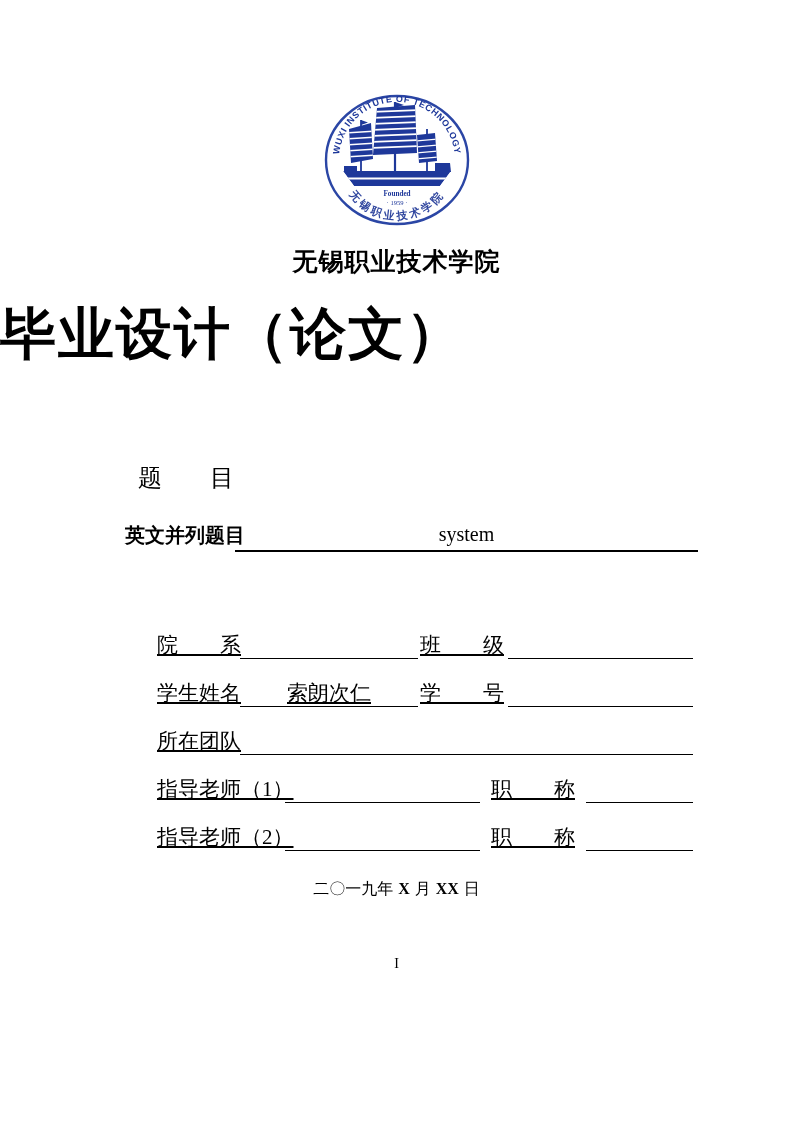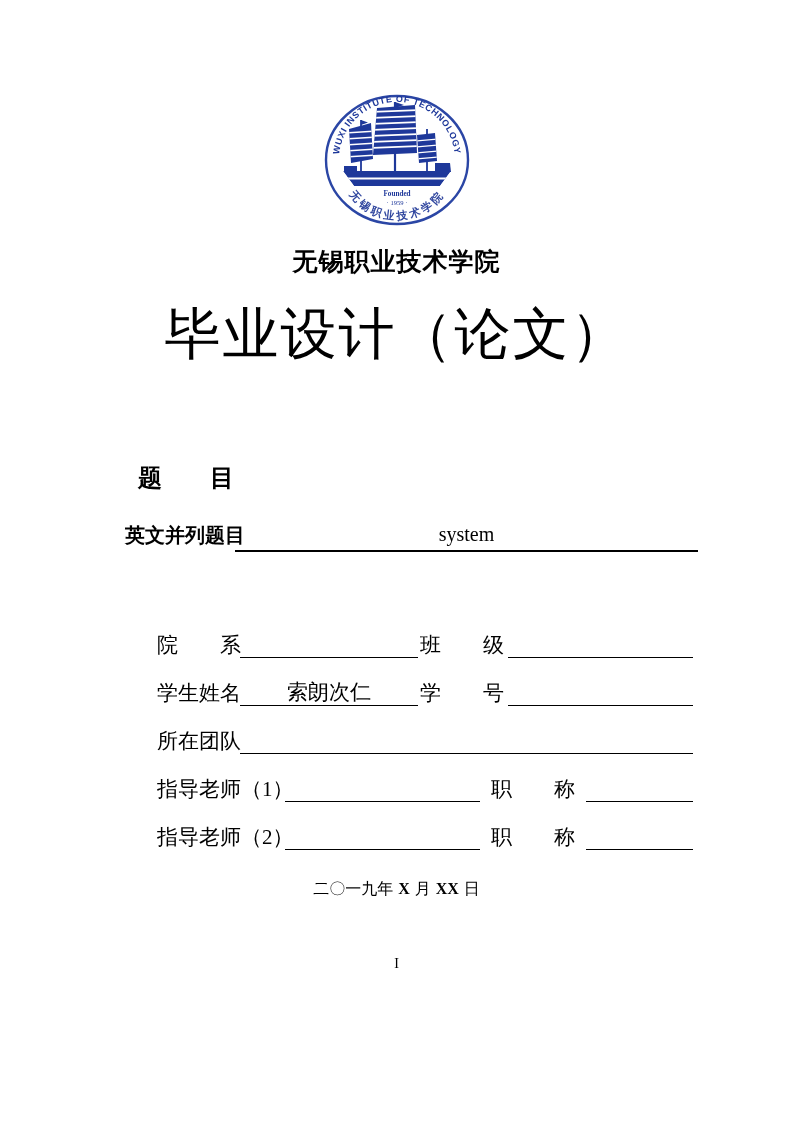--- a/index.html
+++ b/index.html
@@ -18,32 +18,32 @@
 
   
   .institution{
     margin-top:16px;text-align:center;
     font-size:25px;font-weight:bold;letter-spacing:1px;
     line-height:30px;
   }
 
   
   .main-title{
-    margin:24px 0 0 0;text-align:center;
-    font-size:56px;font-weight:normal;letter-spacing:2px;
+    margin:24px 0 0 0;text-align:left;
+    font-size:56px;font-weight:bold;letter-spacing:2px;
     line-height:66px;
   }
 
   
   .title-row{
     margin:97px 98px 0 138px;
     display:flex;align-items:flex-end;
     font-size:24px;line-height:28px;height:28px;
   }
-  .title-row .lbl{font-weight:bold;width:100px;flex:none;white-space:pre;}
+  .title-row .lbl{font-weight:normal;width:100px;flex:none;white-space:pre;}
   .title-row .ln{
     flex:1;border-bottom:2px solid #000;text-align:center;
     font-weight:bold;font-size:23px;white-space:nowrap;
   }
 
   
   .en-row{
     margin:28px 95px 0 125px;
     display:flex;align-items:flex-start;
     font-size:20px;
@@ -52,22 +52,22 @@
   .en-lines{flex:1;}
   .en-line{
     border-bottom:2px solid #000;text-align:center;
     line-height:28px;height:30px;white-space:nowrap;
   }
   .en-line + .en-line{margin-top:8px;}
 
   
   .form-section{margin:80px 100px 0 157px;font-size:21px;}
   .form-row{
-    display:flex;align-items:flex-end;
-    height:26px;line-height:26px;margin-bottom:22px;white-space:nowrap;
+    display:flex;align-items:center;
+    height:26px;line-height:26px;margin-bottom:22px;white-space:nowrap;text-decoration:underline;
   }
   .form-row .fl{flex:none;white-space:pre;}
   .form-row .fline{
     border-bottom:1.6px solid #000;text-align:center;height:26px;
   }
   .r12 .l1{width:83px;}
   .r12 .ln1{width:178px;flex:none;}
   .r12 .l2{width:88px;text-align:left;padding-left:2px;}
   .r12 .ln2{flex:1;}
   .r3 .l1{width:83px;}

